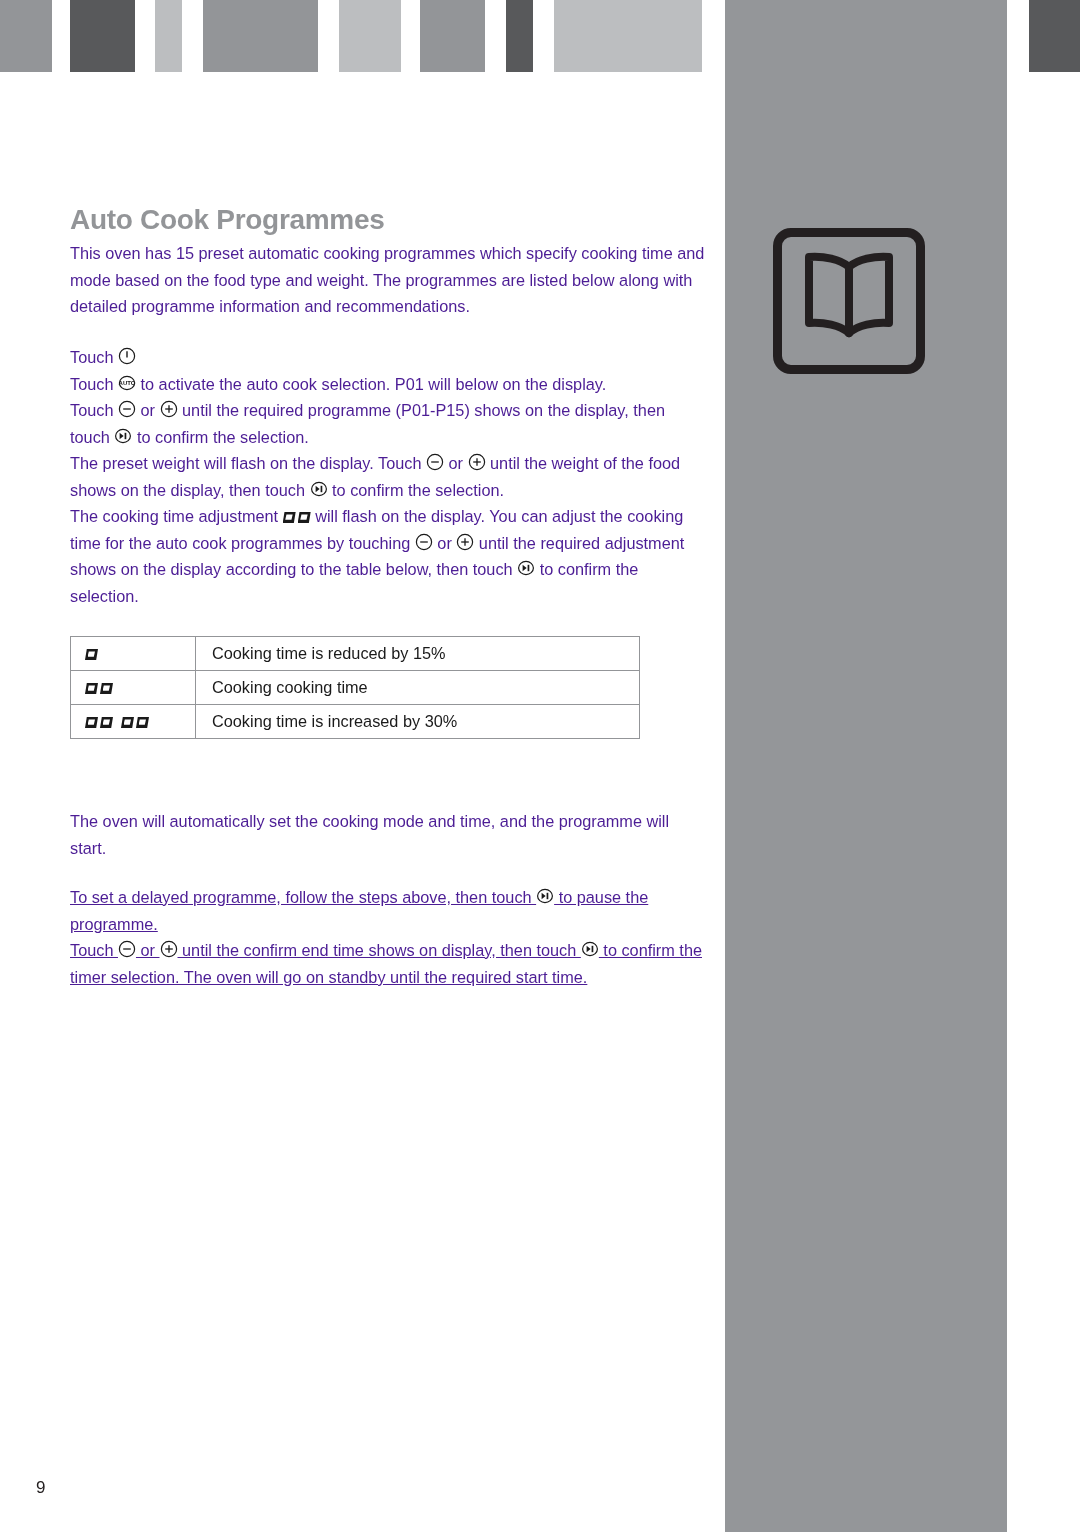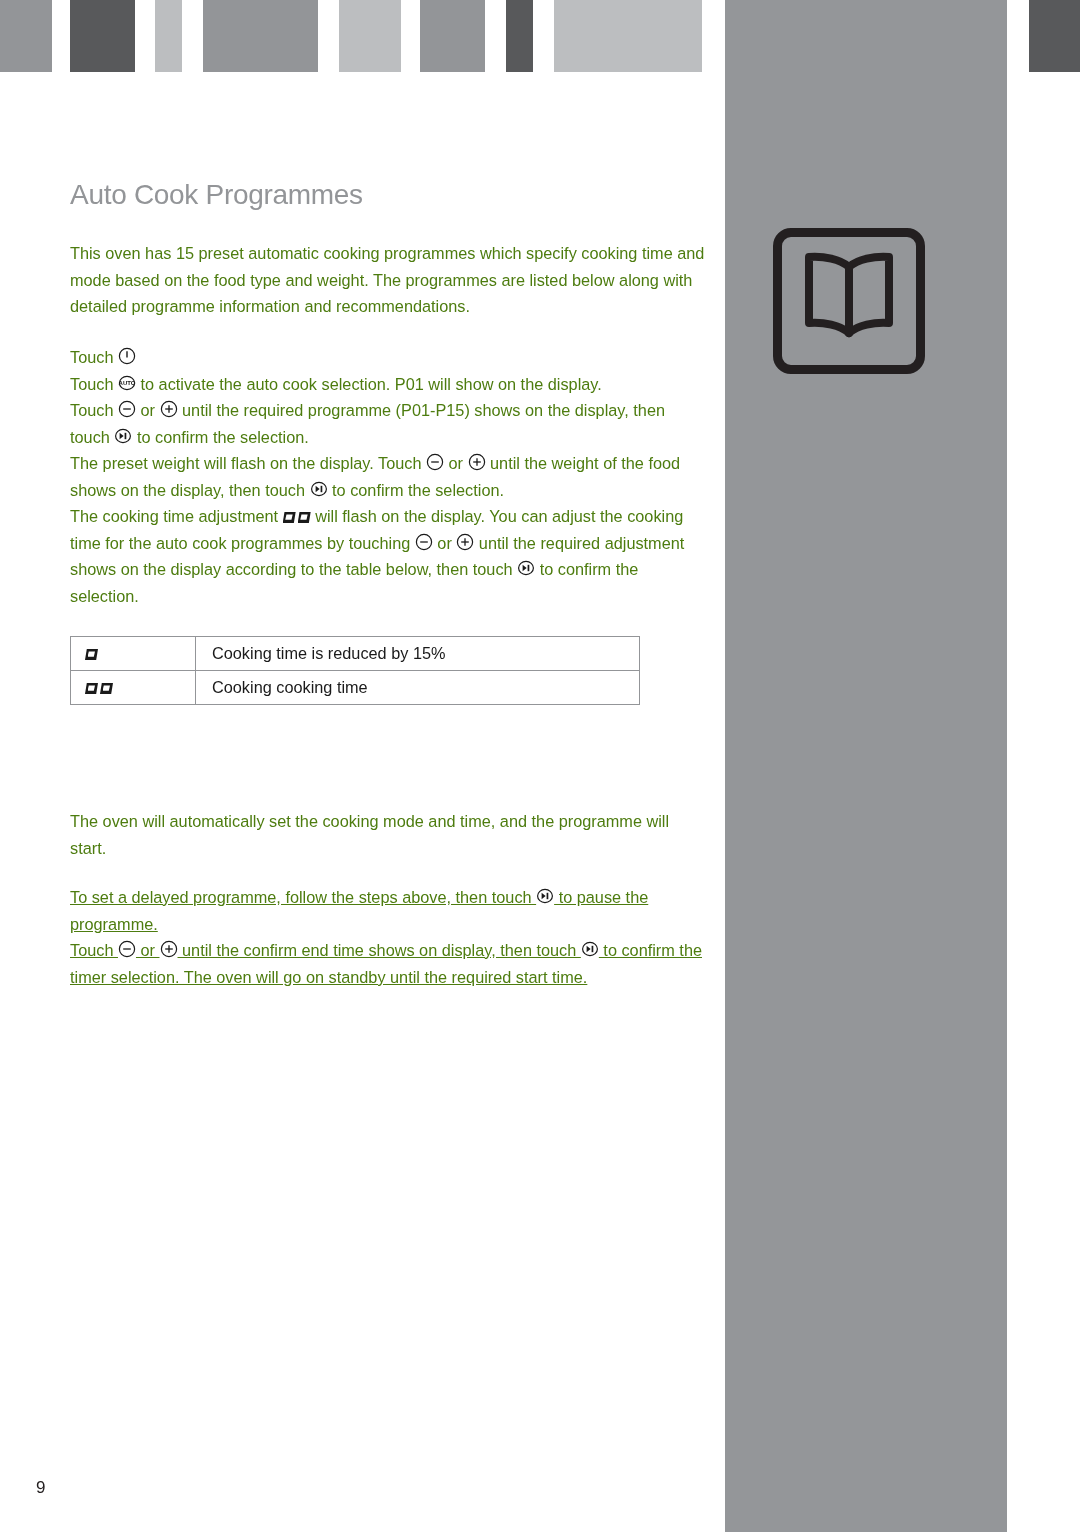--- a/index.html
+++ b/index.html
@@ -53,36 +53,36 @@
   #content {
     position: absolute;
     left: 70px;
     top: 0;
     width: 640px;
   }
 
   h1#page-title {
     position: absolute;
     left: 0;
-    top: 179px;
+    top: 204px;
     margin: 0;
     font-size: 28px;
-    font-weight: normal;
+    font-weight: bold;
     letter-spacing: -0.3px;
     color: #939598;
     font-family: "Liberation Sans", sans-serif;
   }
 
   .body-block {
     position: absolute;
     left: 0;
     width: 636px;
     font-size: 16.3px;
     line-height: 26.5px;
-    color: #4d7c0f;
+    color: #4c1d95;
     font-family: "Liberation Sans", sans-serif;
   }
   .body-block p { margin: 0; }
 
   #intro       { top: 240px; }
   #steps       { top: 344px; }
   #after-table { top: 808px; }
   #delayed     { top: 884px; text-decoration: underline; }
 
   
@@ -192,21 +192,21 @@
 
   <div class="body-block" id="steps">
     <p><span>Touch </span><span class="ico"><svg width="18" height="18" viewBox="0 0 18 18">
             <circle cx="9" cy="9" r="7.6" fill="none" stroke="#1a1a1a" stroke-width="1.2"></circle>
             <line x1="9" y1="4.2" x2="9" y2="10.4" stroke="#1a1a1a" stroke-width="1.4"></line>
           </svg></span></p>
 
     <p><span>Touch </span><span class="ico"><svg width="18" height="18" viewBox="0 0 18 18">
             <ellipse cx="9" cy="9" rx="7.6" ry="6.6" fill="none" stroke="#1a1a1a" stroke-width="1.2"></ellipse>
             <text x="9" y="11.4" font-family="Liberation Sans, sans-serif" font-size="6" font-weight="bold" fill="#1a1a1a" text-anchor="middle">AUTO</text>
-          </svg></span><span> to activate the auto cook selection.  P01 will show on the display.</span></p>
+          </svg></span><span> to activate the auto cook selection.  P01 will below on the display.</span></p>
 
     <p><span>Touch </span><span class="ico"><svg width="18" height="18" viewBox="0 0 18 18">
             <circle cx="9" cy="9" r="7.6" fill="none" stroke="#1a1a1a" stroke-width="1.2"></circle>
             <line x1="5.2" y1="9" x2="12.8" y2="9" stroke="#1a1a1a" stroke-width="1.3"></line>
           </svg></span><span> or </span><span class="ico"><svg width="18" height="18" viewBox="0 0 18 18">
             <circle cx="9" cy="9" r="7.6" fill="none" stroke="#1a1a1a" stroke-width="1.2"></circle>
             <line x1="5.2" y1="9" x2="12.8" y2="9" stroke="#1a1a1a" stroke-width="1.3"></line>
             <line x1="9" y1="5.2" x2="9" y2="12.8" stroke="#1a1a1a" stroke-width="1.3"></line>
           </svg></span><span> until the required programme (P01-P15) shows on the display, then touch </span><span class="ico"><svg width="18" height="18" viewBox="0 0 18 18">
             <ellipse cx="9" cy="9" rx="7.4" ry="6.6" fill="none" stroke="#1a1a1a" stroke-width="1.2"></ellipse>
@@ -272,16 +272,20 @@
 <table id="adjust-table">
   <tbody>
       <tr>
         <td class="sym-cell"><span class="seg-group"><span class="seg"></span></span></td>
         <td class="desc-cell">Cooking time is reduced by 15%</td>
       </tr>
       <tr>
         <td class="sym-cell"><span class="seg-group"><span class="seg"></span><span class="seg"></span></span></td>
         <td class="desc-cell">Cooking cooking time</td>
       </tr>
+      <tr>
+        <td class="sym-cell"><span class="seg-group"><span class="seg"></span><span class="seg gap"></span><span class="seg"></span><span class="seg"></span></span></td>
+        <td class="desc-cell">Cooking time is increased by 30%</td>
+      </tr>
     </tbody>
 </table>
 
 <div id="page-number">9</div>
 
 </body></html>

